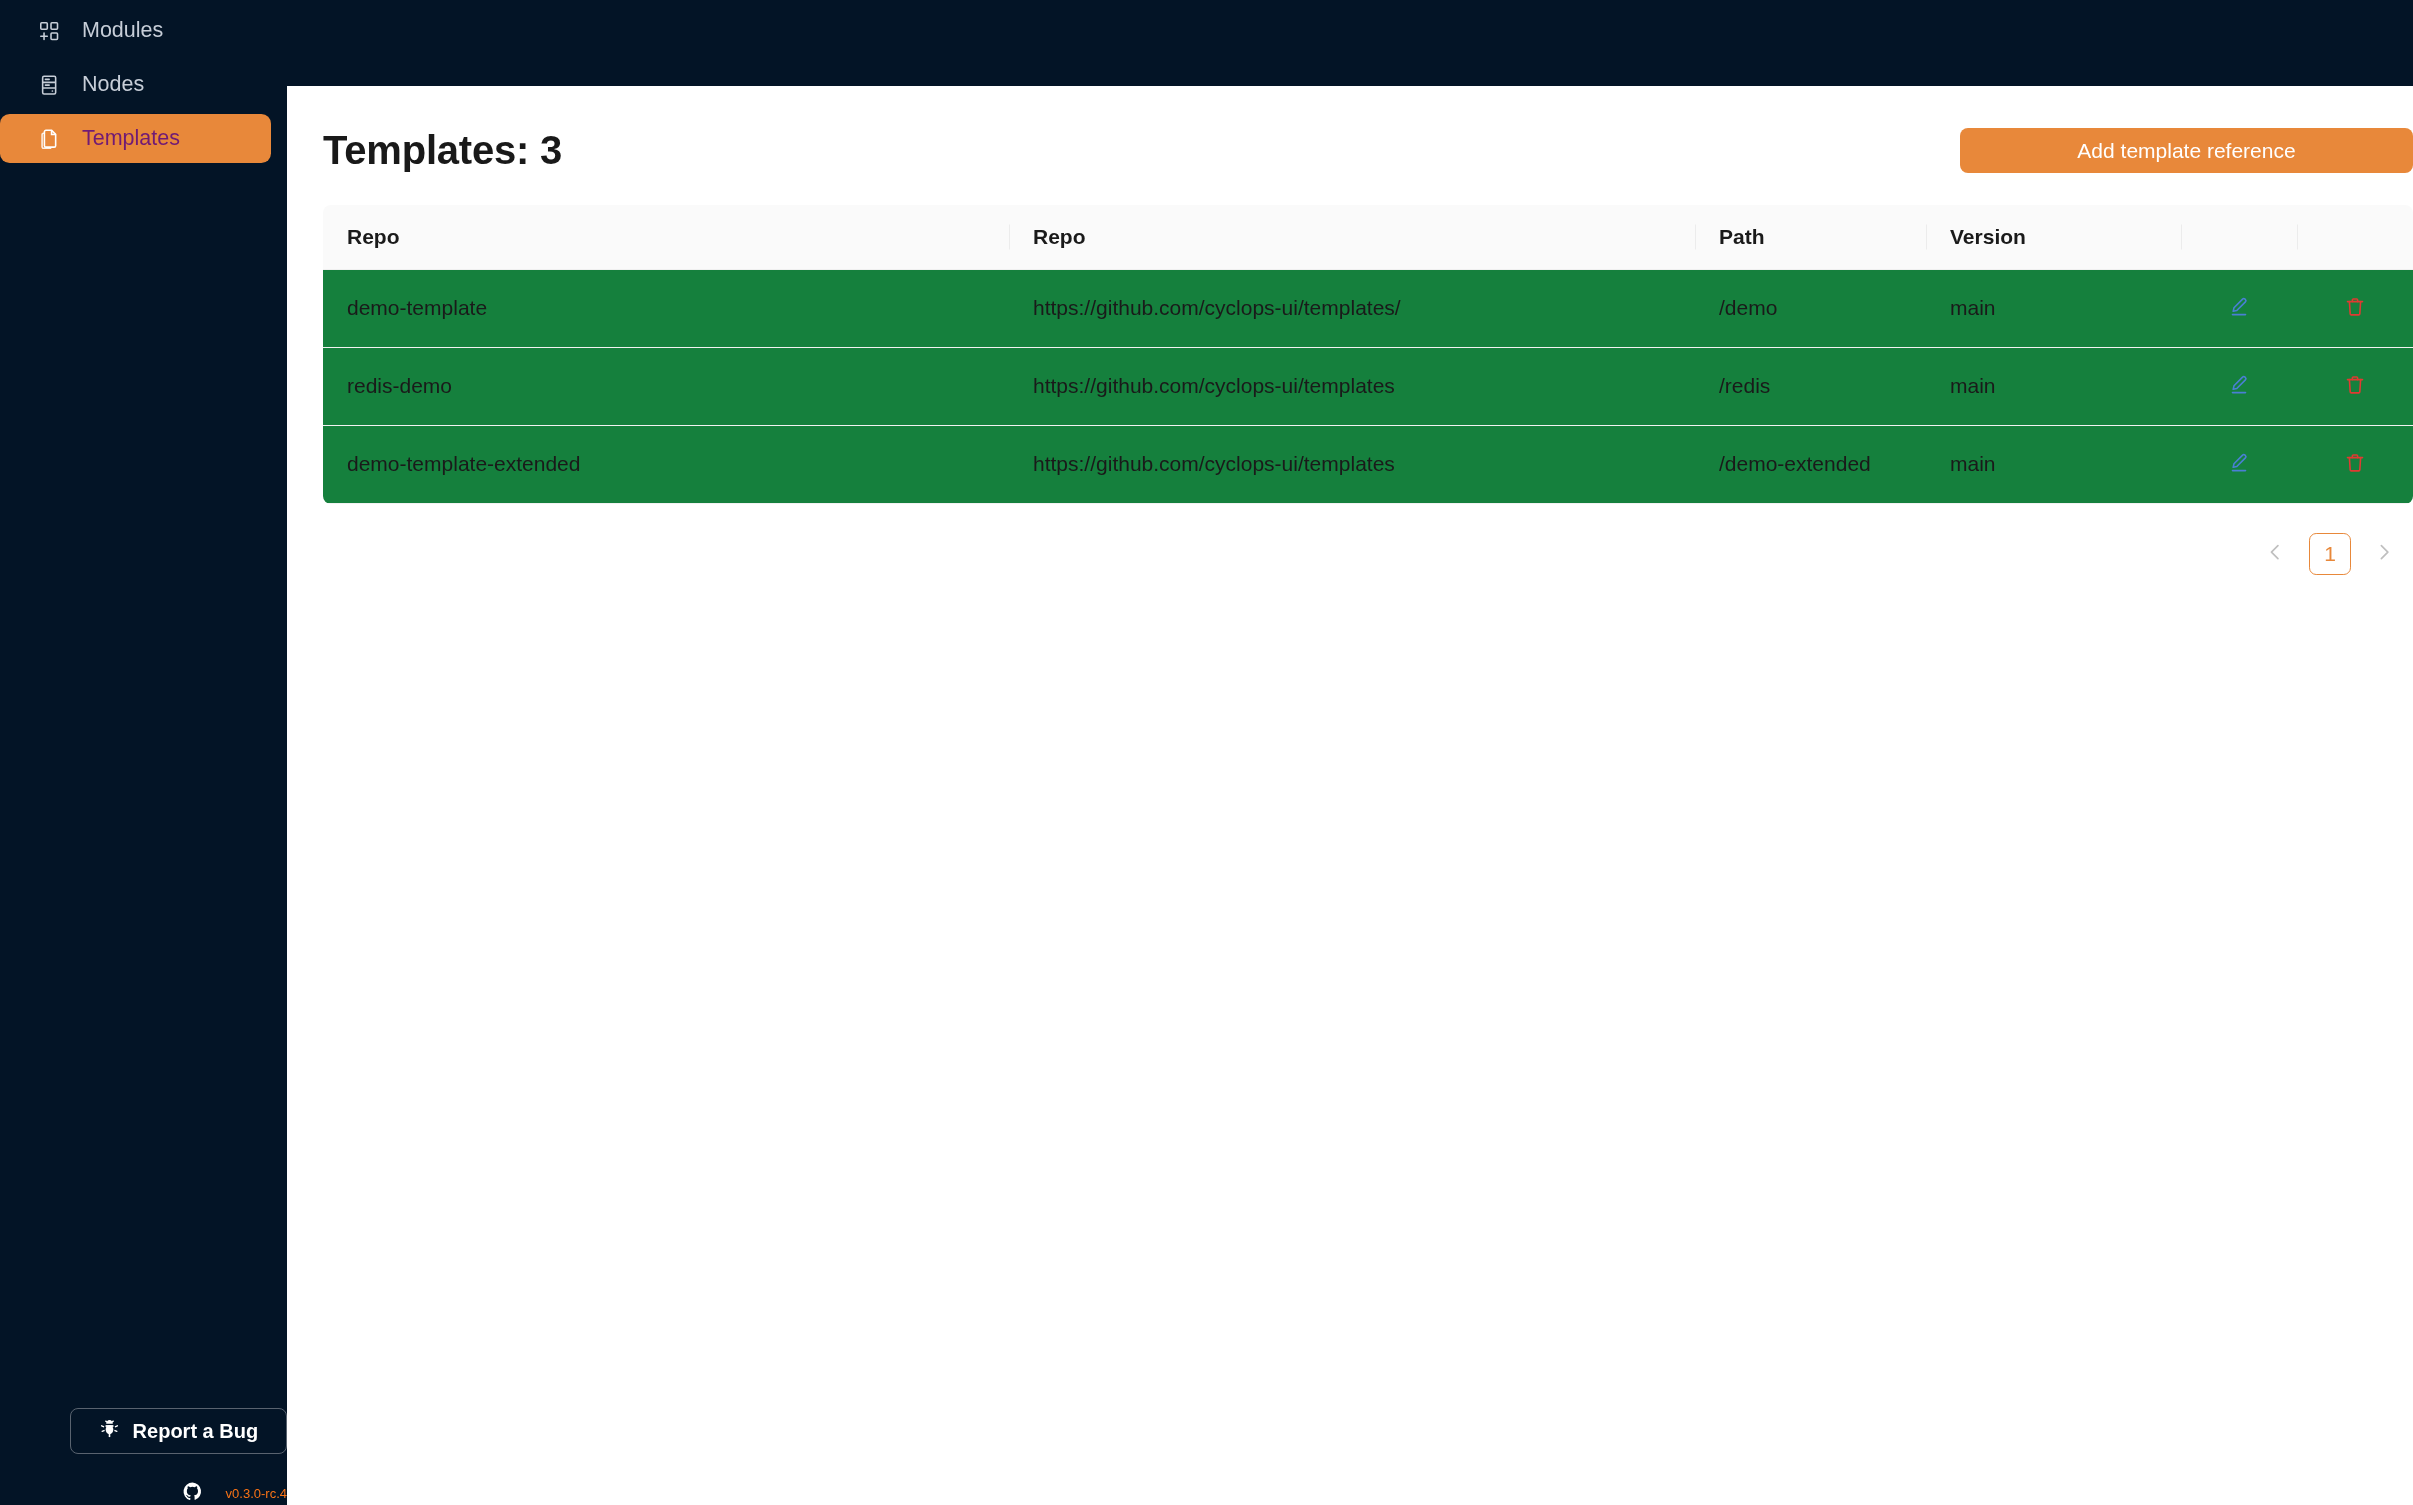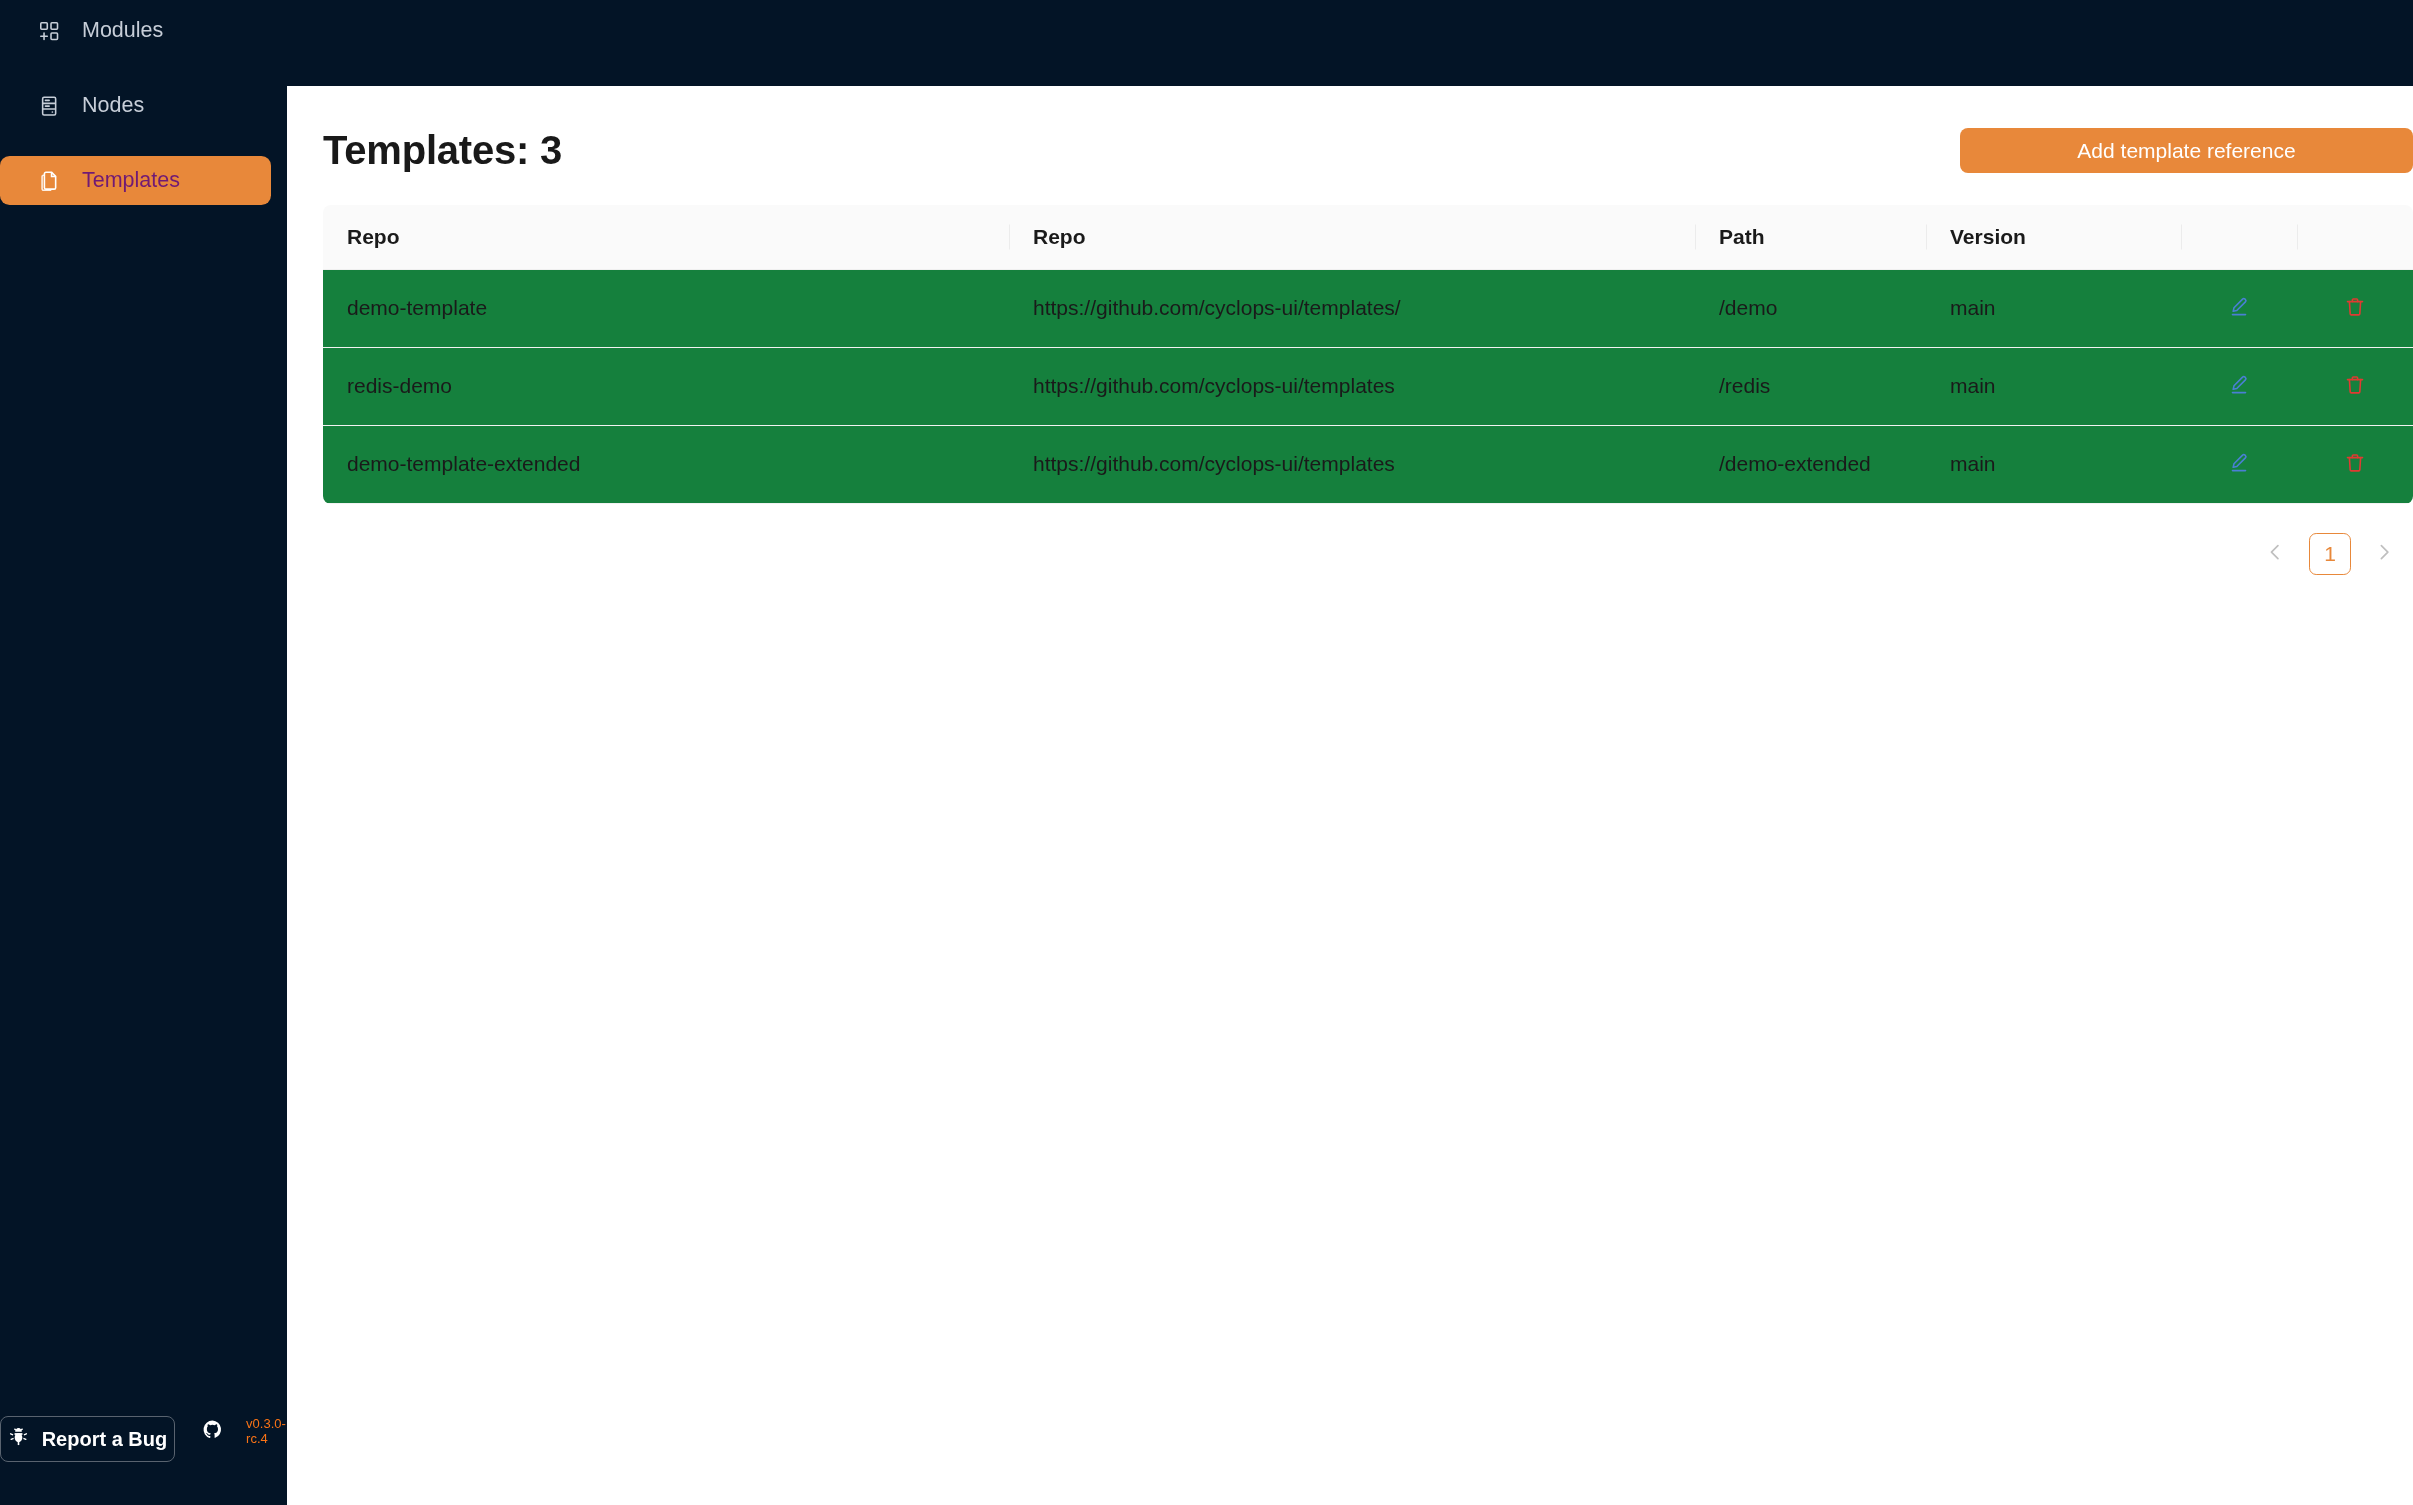--- a/index.html
+++ b/index.html
@@ -47,21 +47,21 @@
     color: #ffffff;
     font-size: 32px;
     font-weight: 700;
     letter-spacing: 0.2px;
   }
 
   .nav {
     margin-top: 6.4px;
     display: flex;
     flex-direction: column;
-    gap: 26px;
+    gap: 5px;
     padding: 0 4.8px 0 0;
   }
   .nav-item {
     height: 49px;
     display: flex;
     align-items: center;
     gap: 21px;
     padding-left: 37px;
     color: #c7ced8;
     font-size: 21.5px;
@@ -78,24 +78,23 @@
     justify-content: center;
   }
   .nav-item.active {
     background: #E8883A;
     color: #701a75;
   }
   .nav-item.active .nav-ico svg { stroke: #ffffff; }
 
   .sidebar-footer {
     margin-top: auto;
-    padding-bottom: 43px;
-    display: flex;
-    flex-direction: row;
-    align-items: flex-start;
+    display: flex;
+    flex-direction: column;
+    align-items: flex-end;
     gap: 27px;
   }
   .bug-btn {
     width: 217px;
     height: 46px;
     border: 1.2px solid #59636f;
     border-radius: 8px;
     background: transparent;
     color: #ffffff;
     font-size: 20px;

